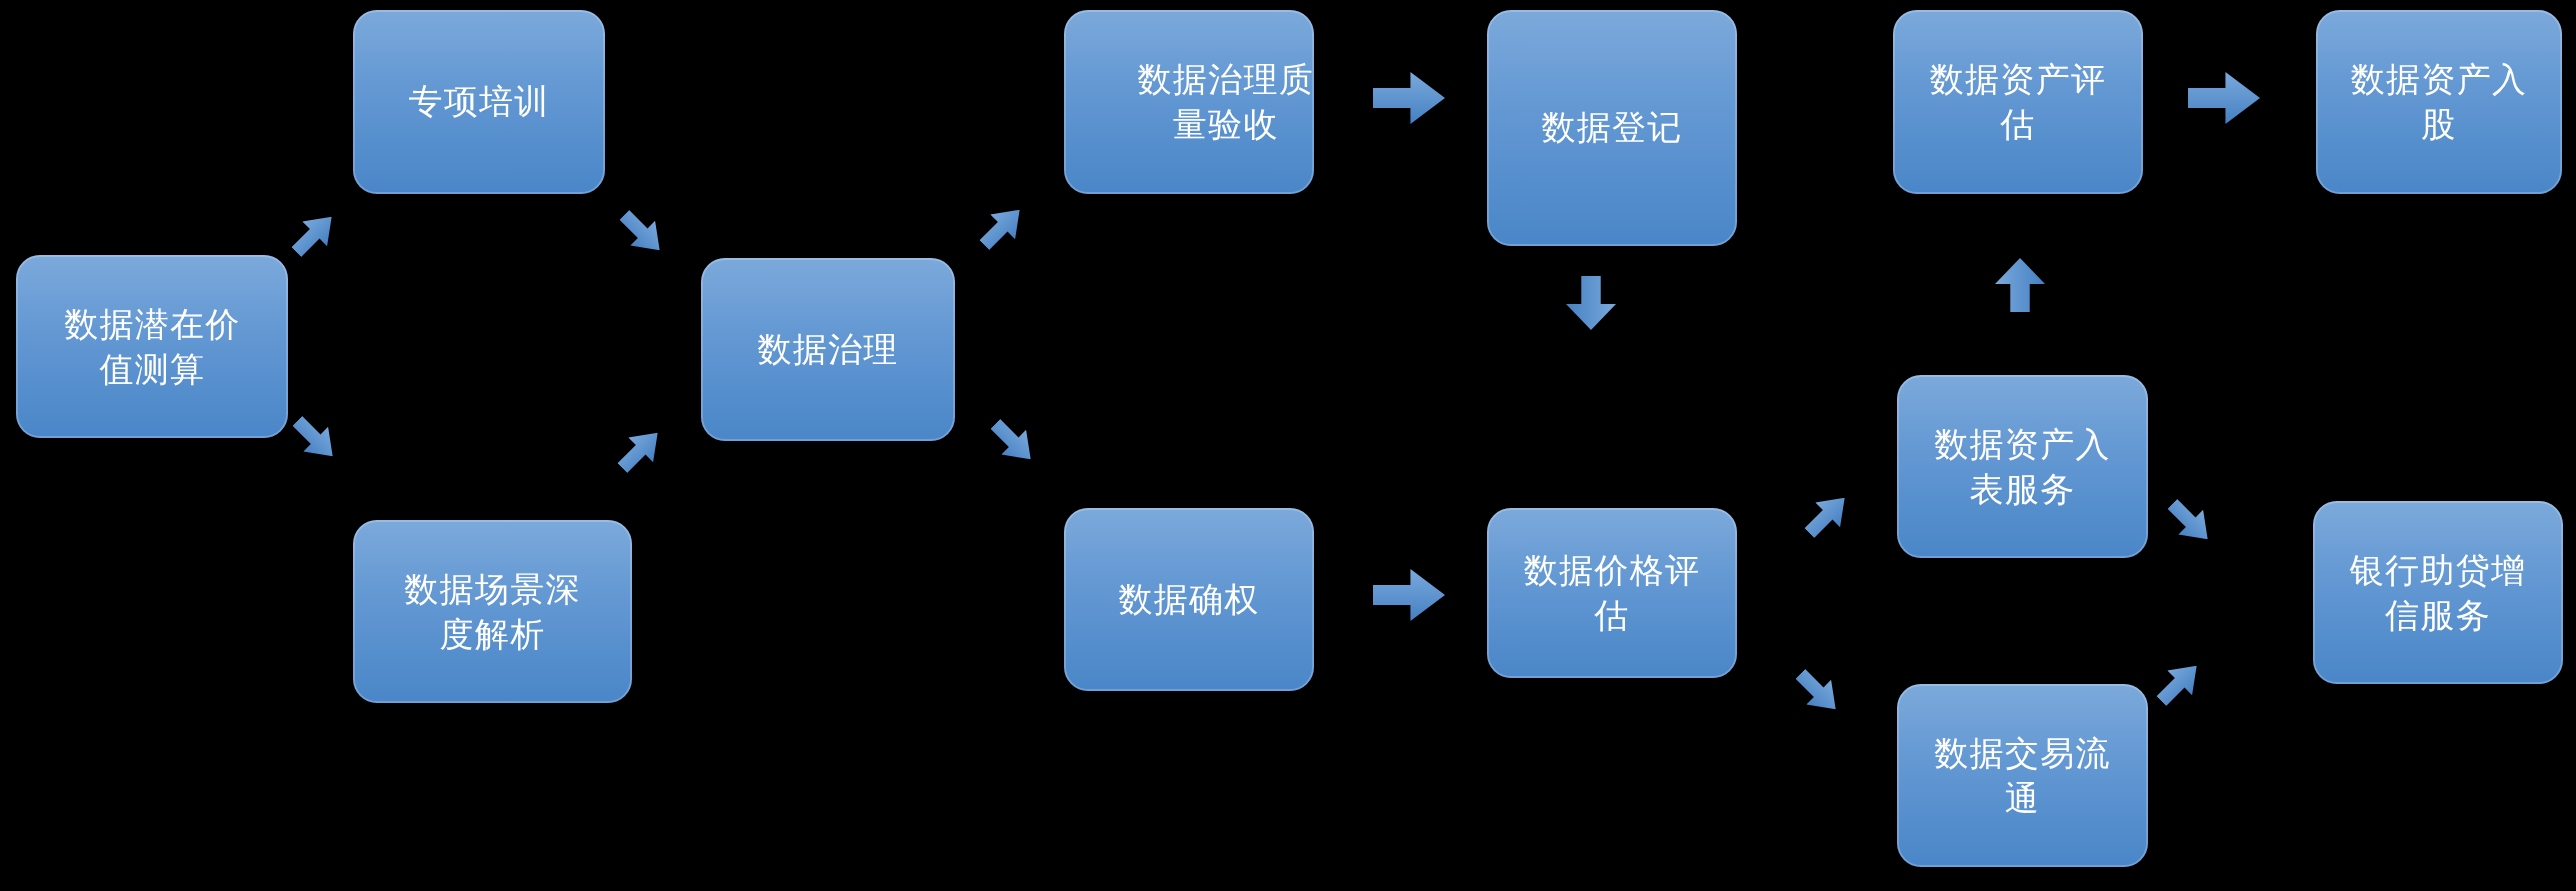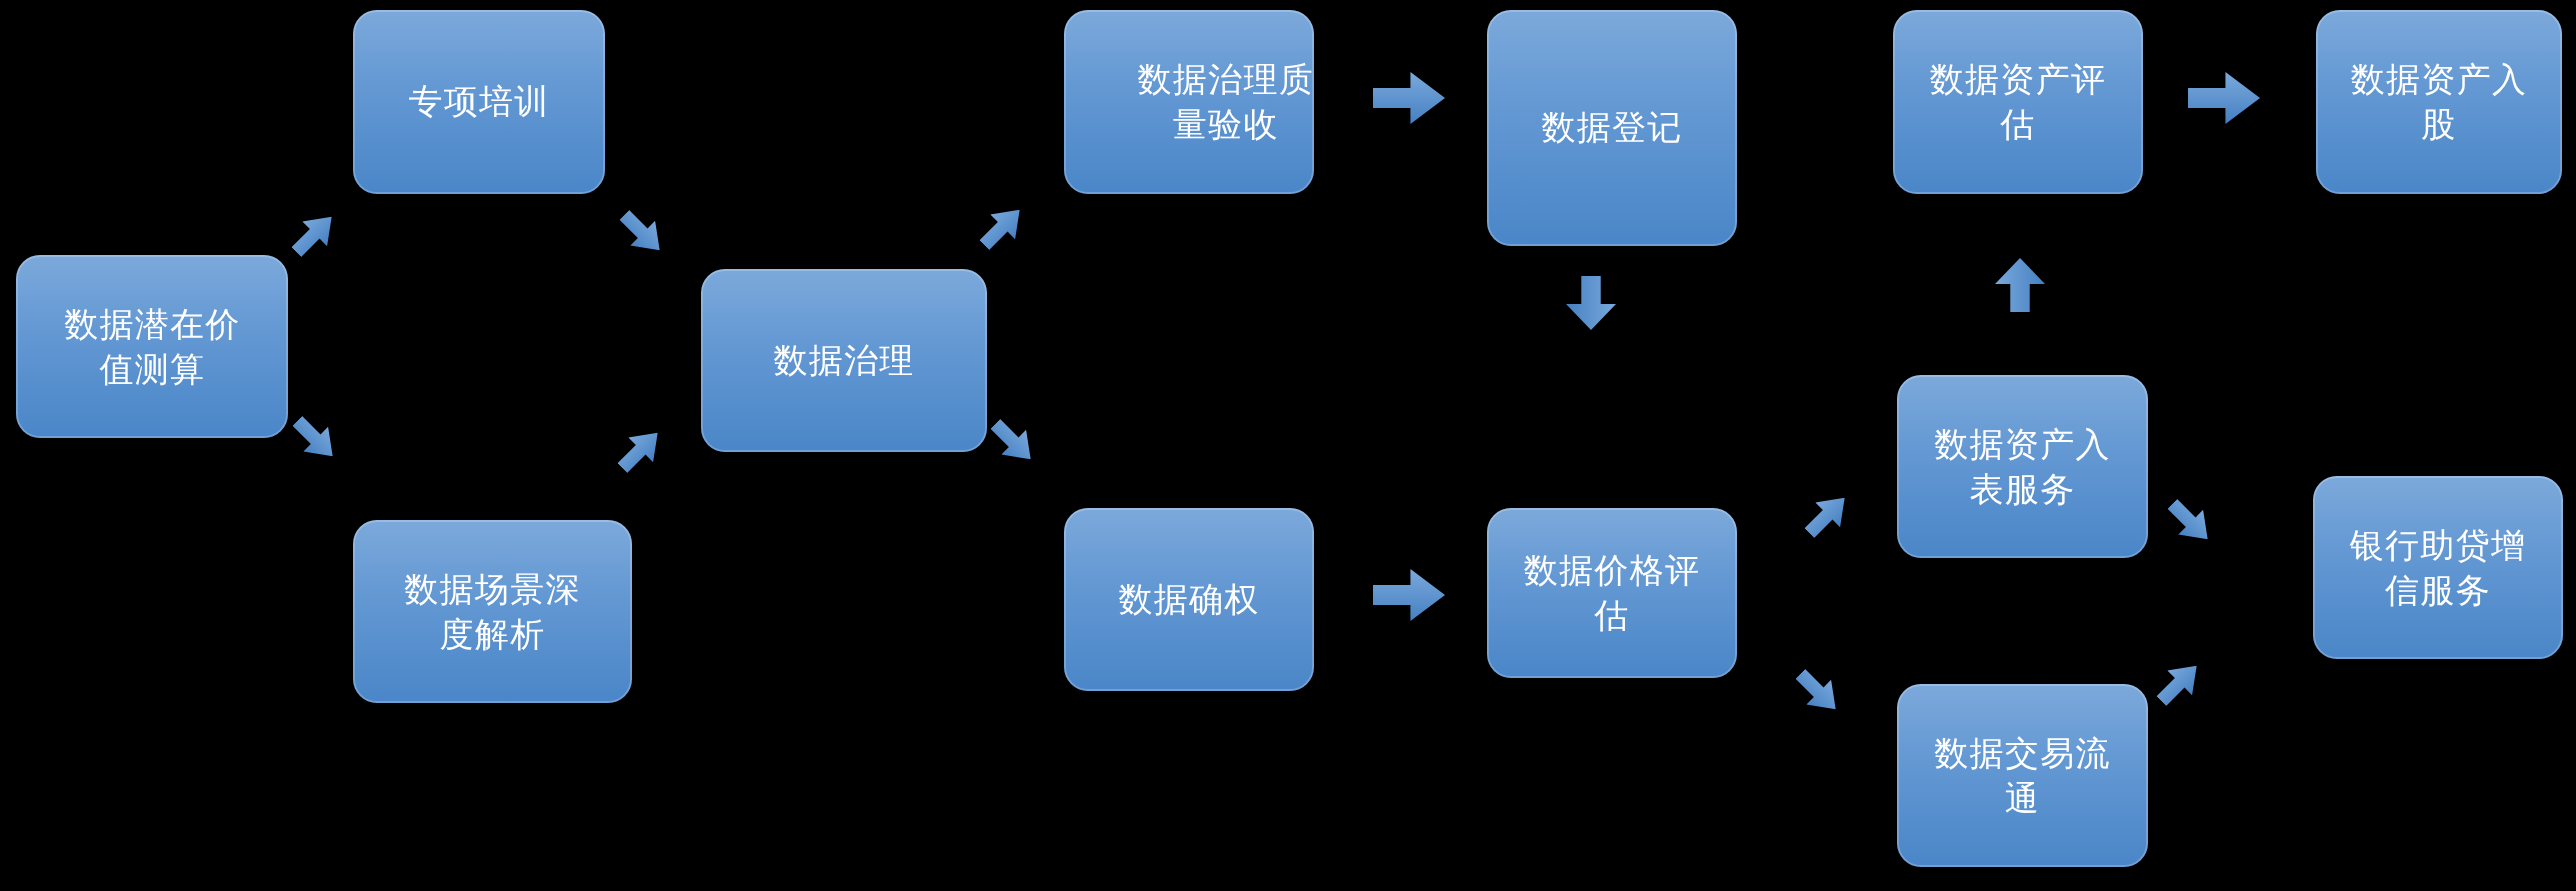--- a/index.html
+++ b/index.html
@@ -55,21 +55,21 @@
       <span class="node-label">数据潜在价
 值测算</span>
     </div>
     <div class="node" style="left: 353px; top: 9.5px; width: 252px; height: 184px;">
       <span class="node-label">专项培训</span>
     </div>
     <div class="node" style="left: 353px; top: 520px; width: 279px; height: 183px;">
       <span class="node-label">数据场景深
 度解析</span>
     </div>
-    <div class="node" style="left: 701px; top: 269px; width: 286px; height: 183px;">
+    <div class="node" style="left: 701px; top: 258px; width: 254px; height: 183px;">
       <span class="node-label">数据治理</span>
     </div>
     <div class="node" style="left: 1064px; top: 9.5px; width: 250px; height: 184px; justify-content: flex-end;">
       <span class="node-label">数据治理质
 量验收</span>
     </div>
     <div class="node" style="left: 1487px; top: 9.5px; width: 250px; height: 236px;">
       <span class="node-label">数据登记</span>
     </div>
     <div class="node" style="left: 1893px; top: 9.5px; width: 250px; height: 184px; align-items: center;">
@@ -88,21 +88,21 @@
 估</span>
     </div>
     <div class="node" style="left: 1897px; top: 375px; width: 251px; height: 183px;">
       <span class="node-label">数据资产入
 表服务</span>
     </div>
     <div class="node" style="left: 1897px; top: 684px; width: 251px; height: 183px;">
       <span class="node-label">数据交易流
 通</span>
     </div>
-    <div class="node" style="left: 2313px; top: 476px; width: 250px; height: 183px;">
+    <div class="node" style="left: 2313px; top: 501px; width: 250px; height: 183px;">
       <span class="node-label">银行助贷增
 信服务</span>
     </div>
     <svg viewBox="0 0 100 72" preserveAspectRatio="none" width="50" height="35" class="arrow" style="left: 289px; top: 217px; transform: rotate(-45deg);">
       <polygon points="0,22 52,22 52,0 100,36 52,72 52,50 0,50" fill="url(#arrowGrad)"></polygon>
     </svg>
     <svg viewBox="0 0 100 72" preserveAspectRatio="none" width="50" height="35" class="arrow" style="left: 290px; top: 421px; transform: rotate(45deg);">
       <polygon points="0,22 52,22 52,0 100,36 52,72 52,50 0,50" fill="url(#arrowGrad)"></polygon>
     </svg>
     <svg viewBox="0 0 100 72" preserveAspectRatio="none" width="50" height="35" class="arrow" style="left: 617px; top: 215px; transform: rotate(45deg);">

